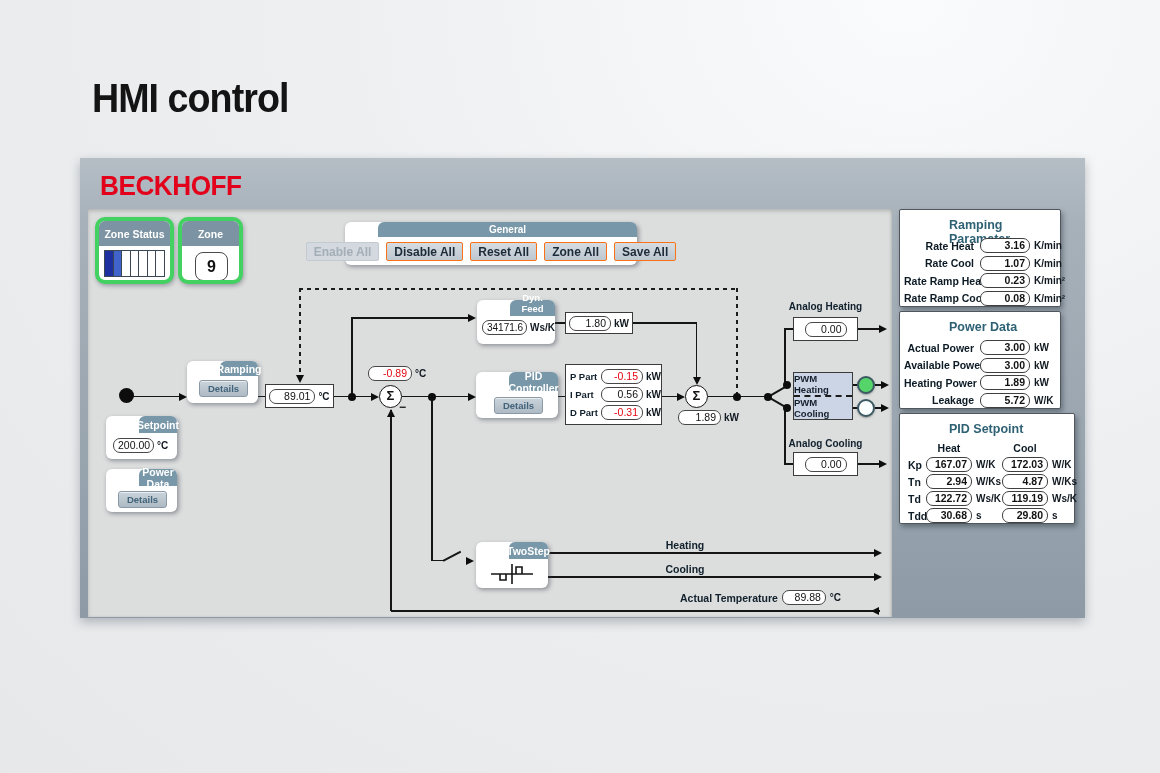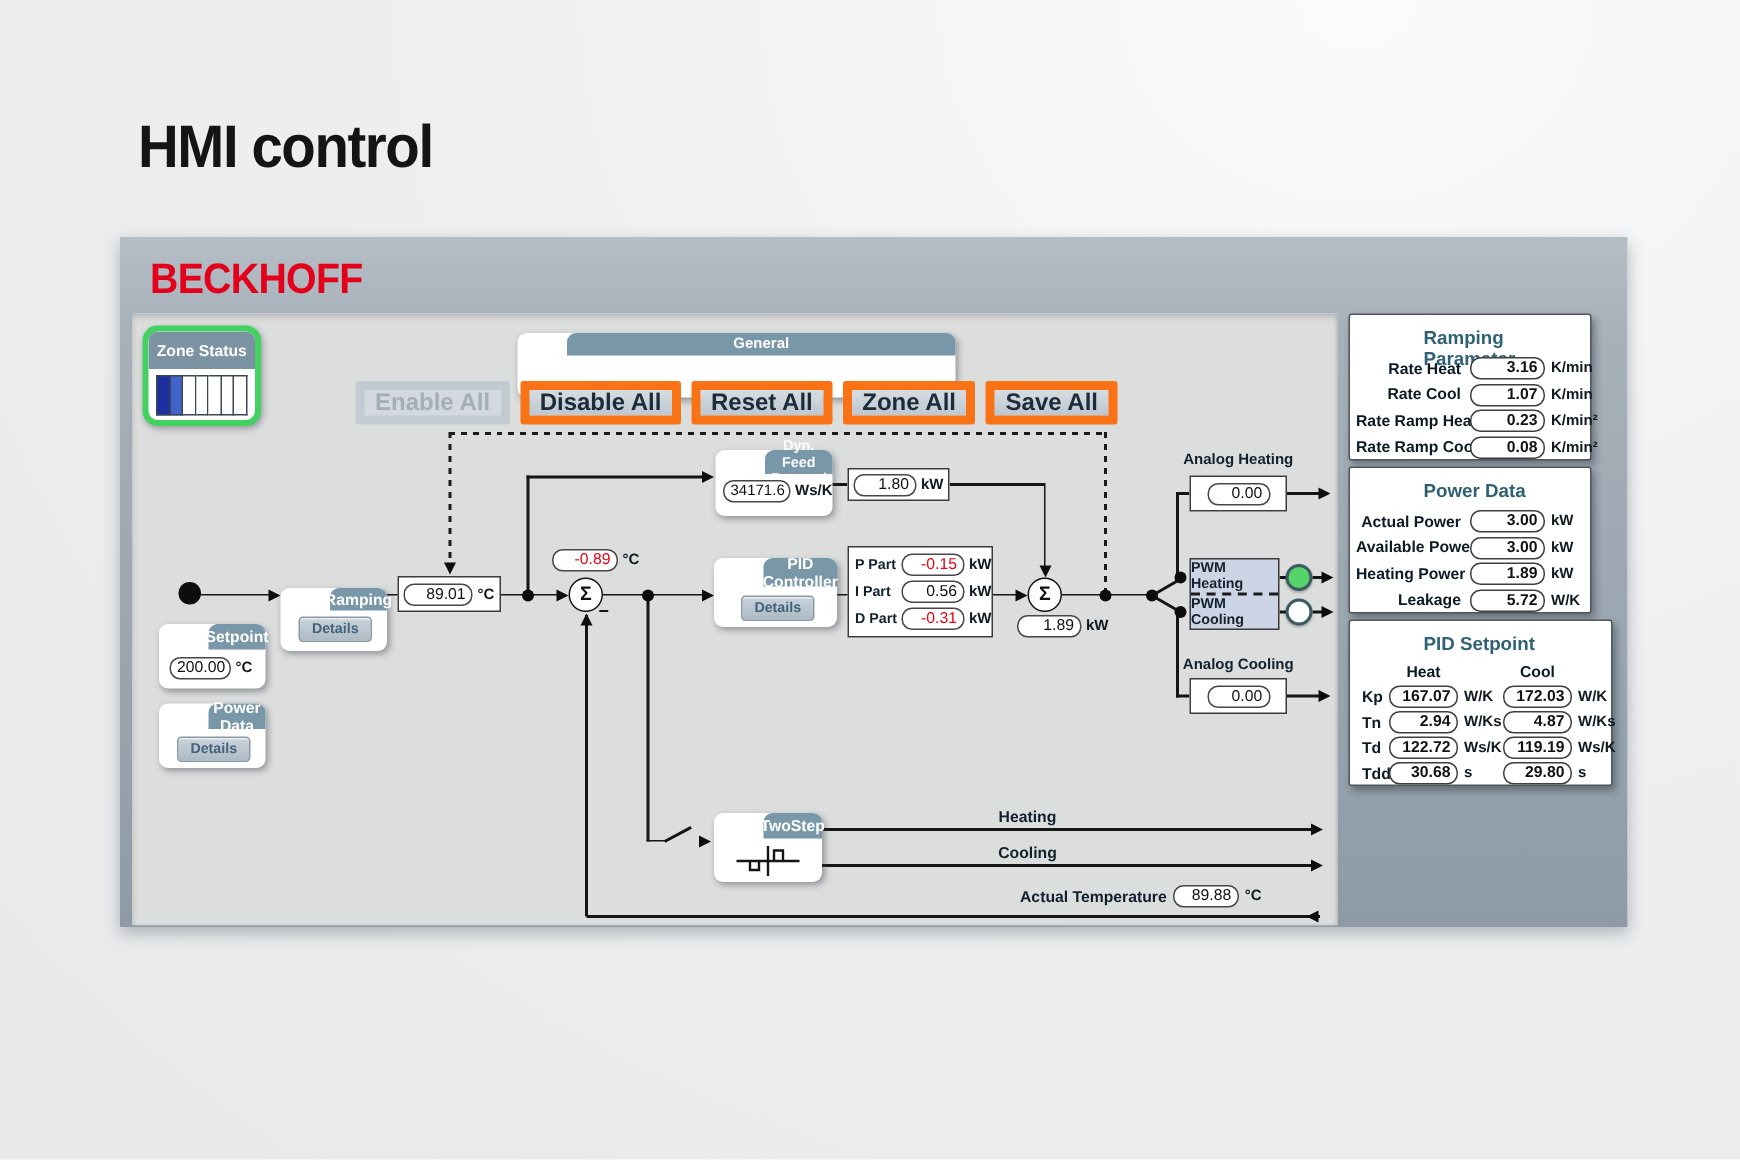--- a/index.html
+++ b/index.html
@@ -39,23 +39,23 @@
   
   .blk{position:absolute;background:#fff;border-radius:6px;box-shadow:1.5px 2px 4px rgba(55,65,75,.45);}
   .blkhdr{background:#7897a8;color:#fff;font-weight:bold;font-size:10.5px;text-align:center;
           border-radius:6px 6px 0 0;display:flex;align-items:center;justify-content:center;margin-left:33px;}
   .detailsbtn{
     position:absolute;height:15px;border:1px solid #8a99a5;border-radius:3px;
     background:linear-gradient(#c9d3da,#aebac4);color:#41637b;font-weight:bold;font-size:9.5px;
     display:flex;align-items:center;justify-content:center;box-shadow:inset 0 1px 0 rgba(255,255,255,.6);
   }
   .gbtn{
-    height:17px;padding:0 7px;border:6px solid #f97316;border-radius:2px;
-    background:linear-gradient(#d6dce1,#bdc7d0);color:#1c2b38;font-weight:bold;font-size:16px;
-    display:flex;align-items:center;justify-content:center;white-space:nowrap;margin-top:12px;
+    height:17px;padding:0 7px;border:1px solid #f97316;border-radius:2px;
+    background:linear-gradient(#d6dce1,#bdc7d0);color:#1c2b38;font-weight:bold;font-size:12px;
+    display:flex;align-items:center;justify-content:center;white-space:nowrap;
   }
   .gbtn.disabled{color:#a3aeb7;background:#d3d9de;border-color:#c2cbd2;}
 
   
   .vbox{background:#fff;border:1.3px solid #474747;border-radius:7px;font-weight:normal;font-size:10.5px;
         text-align:right;padding:0 4px;height:15px;line-height:13px;box-sizing:border-box;color:#111;}
   .outbox{position:absolute;background:#fff;border:1.5px solid #3b3b3b;display:flex;align-items:center;justify-content:center;gap:3px;box-sizing:border-box;}
   .unit{font-size:10px;font-weight:bold;color:#101820;white-space:nowrap;}
   .lbl{font-size:10.5px;font-weight:bold;color:#10202c;white-space:nowrap;}
   .red{color:#e30613;}
@@ -185,33 +185,38 @@
     <div style="display:flex;margin:4px 5px 0 5px;height:27px;" id="zone-bars">
         <div class="zbar" style="background: rgb(30, 47, 159);"></div>
         <div class="zbar" style="background: rgb(64, 100, 204);"></div>
         <div class="zbar"></div>
         <div class="zbar"></div>
         <div class="zbar"></div>
         <div class="zbar"></div>
         <div class="zbar"></div>
       </div>
   </div>
+  <div class="greenpanel" style="left:178px;top:217px;width:65px;height:67px;">
+    <div class="zonehdr">Zone</div>
+    <div style="position:absolute;left:13px;top:31px;width:31px;height:27px;border:1.5px solid #4a4a4a;border-radius:8px;
+                display:flex;align-items:center;justify-content:center;font-size:16px;font-weight:600;color:#111;">9</div>
+  </div>
 
   <div class="blk" style="left:345px;top:222px;width:292px;height:43px;">
     <div class="blkhdr" style="height:15px;font-size:10px;">General</div>
     <div style="display:flex;gap:7px;justify-content:center;align-items:center;padding-top:5px;">
       <div class="gbtn disabled">Enable All</div>
       <div class="gbtn">Disable All</div>
       <div class="gbtn">Reset All</div>
       <div class="gbtn">Zone All</div>
       <div class="gbtn">Save All</div>
     </div>
   </div>
 
-  <div class="blk" style="left:187px;top:392px;width:71px;height:42px;">
+  <div class="blk" style="left:187px;top:361px;width:71px;height:42px;">
     <div class="blkhdr" style="height:15px;">Ramping</div>
     <div class="detailsbtn" style="left:12px;top:19px;width:47px;">Details</div>
   </div>
 
   <div class="blk" style="left:106px;top:416px;width:71px;height:43px;">
     <div class="blkhdr" style="height:17px;">Setpoint</div>
     <div style="display:flex;align-items:center;gap:3px;padding:5px 0 0 7px;">
       <div class="vbox" style="width:41px;">200.00</div>
       <span class="unit">°C</span>
     </div>

